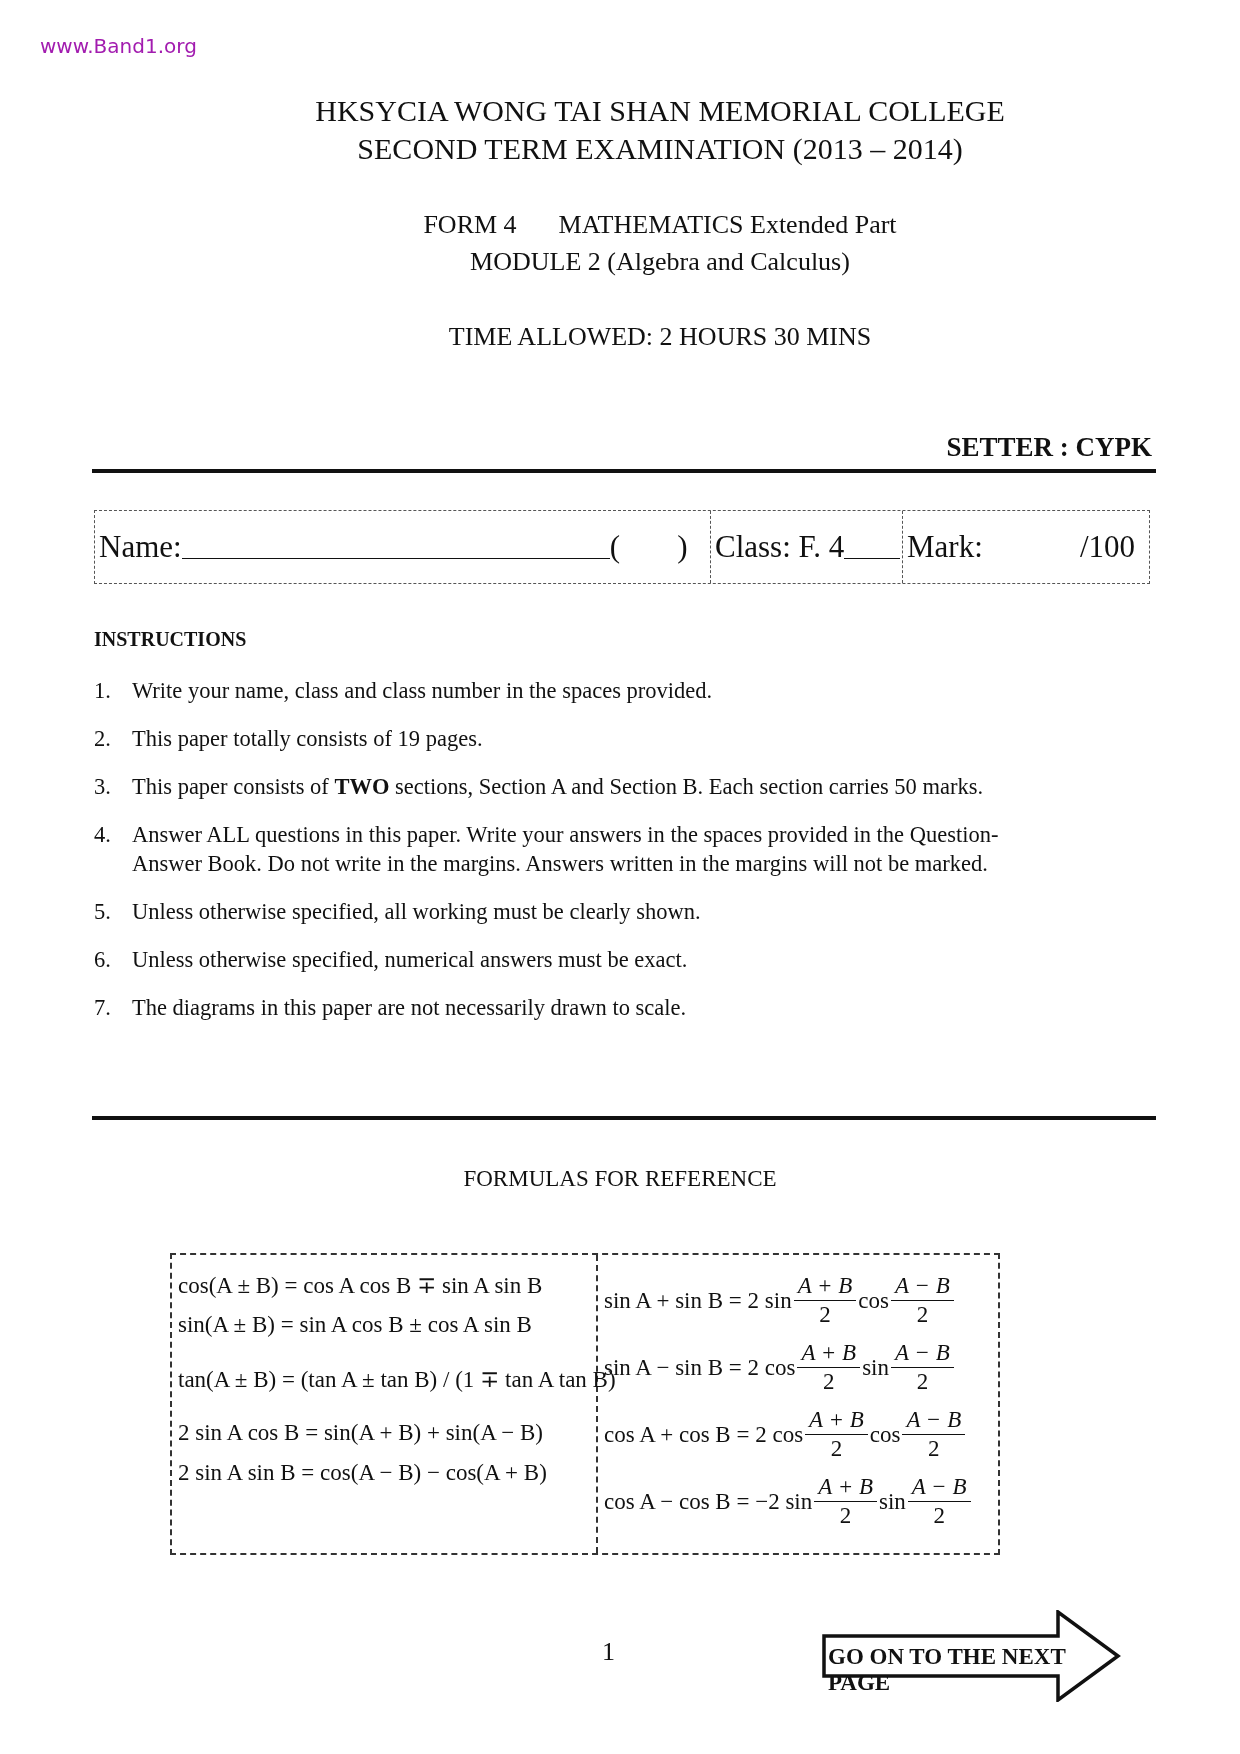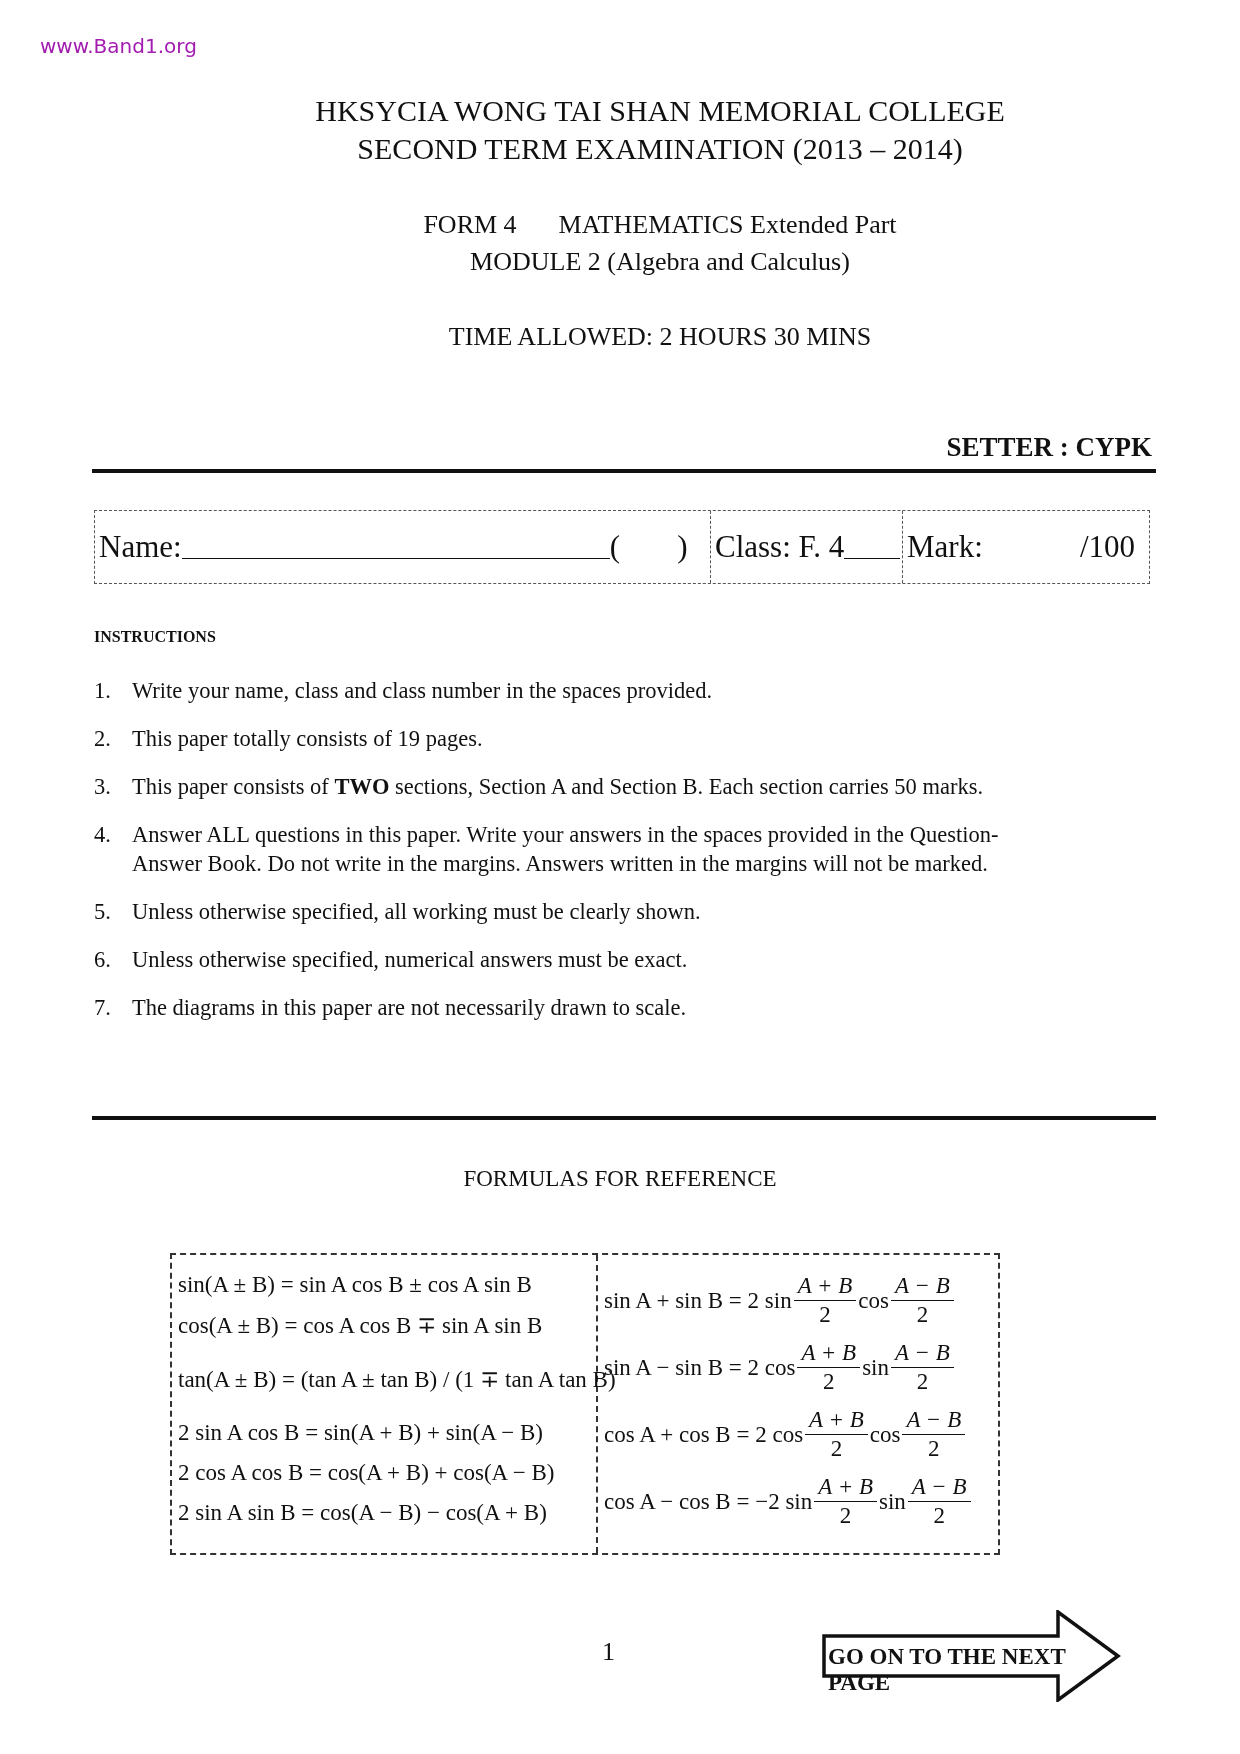--- a/index.html
+++ b/index.html
@@ -19,21 +19,21 @@
 
   .infobox { left: 94px; top: 510px; width: 1056px; height: 74px;
              border: 1.5px dashed #555; display: flex; box-sizing: border-box; font-size: 31px; }
   .infobox .cell { height: 100%; display: flex; align-items: center; box-sizing: border-box; }
   .cell.name { width: 616px; border-right: 1.5px dashed #555; padding-left: 4px; }
   .cell.klass { width: 192px; border-right: 1.5px dashed #555; padding-left: 4px; }
   .cell.mark { flex: 1; padding-left: 4px; justify-content: space-between; padding-right: 14px; }
   .blank { display: inline-block; border-bottom: 1.5px solid #111; height: 22px; }
   .paren { display: inline-block; width: 78px; display: inline-flex; justify-content: space-between; }
 
-  .instr-h { left: 94px; top: 628px; font-size: 16px; font-weight: bold; }
+  .instr-h { left: 94px; top: 628px; font-size: 20px; font-weight: bold; }
   .instr { left: 94px; top: 676px; width: 1060px; font-size: 22.5px; line-height: 29px; }
   .instr .item { display: flex; margin-bottom: 19px; }
   .instr .num { width: 38px; flex-shrink: 0; }
   .instr .txt { flex: 1; }
 
   .formula-h { left: 0; width: 1240px; top: 1166px; text-align: center; font-size: 23px; }
 
   .fbox { left: 170px; top: 1253px; width: 830px; height: 302px;
           border: 2px dashed #333; box-sizing: border-box; display: flex; }
   .fcol { height: 100%; box-sizing: border-box; }
@@ -127,25 +127,24 @@
       <span class="txt">The diagrams in this paper are not necessarily drawn to scale.</span>
     </div>
 </div>
 
 <div class="abs rule rule2"></div>
 
 <div class="abs formula-h">FORMULAS FOR REFERENCE</div>
 
 <div class="abs fbox">
   <div class="fcol left">
+    <div class="frow">cos(A ± B) = cos A cos B ∓ sin A sin B</div>
     <div class="frow">sin(A ± B) = sin A cos B ± cos A sin B</div>
-    <div class="frow">cos(A ± B) = cos A cos B ∓ sin A sin B</div>
     <div class="frow tall">tan(A ± B) = (tan A ± tan B) / (1 ∓ tan A tan B)</div>
     <div class="frow">2 sin A cos B = sin(A + B) + sin(A − B)</div>
-    <div class="frow">2 cos A cos B = cos(A + B) + cos(A − B)</div>
     <div class="frow">2 sin A sin B = cos(A − B) − cos(A + B)</div>
   </div>
   <div class="fcol right">
     <div class="frow r">
       <span>sin A + sin B = 2 sin</span>
       <span class="frac">
           <span class="n i">A + B</span>
           <span class="d">2</span>
         </span>
       <span>cos</span>

